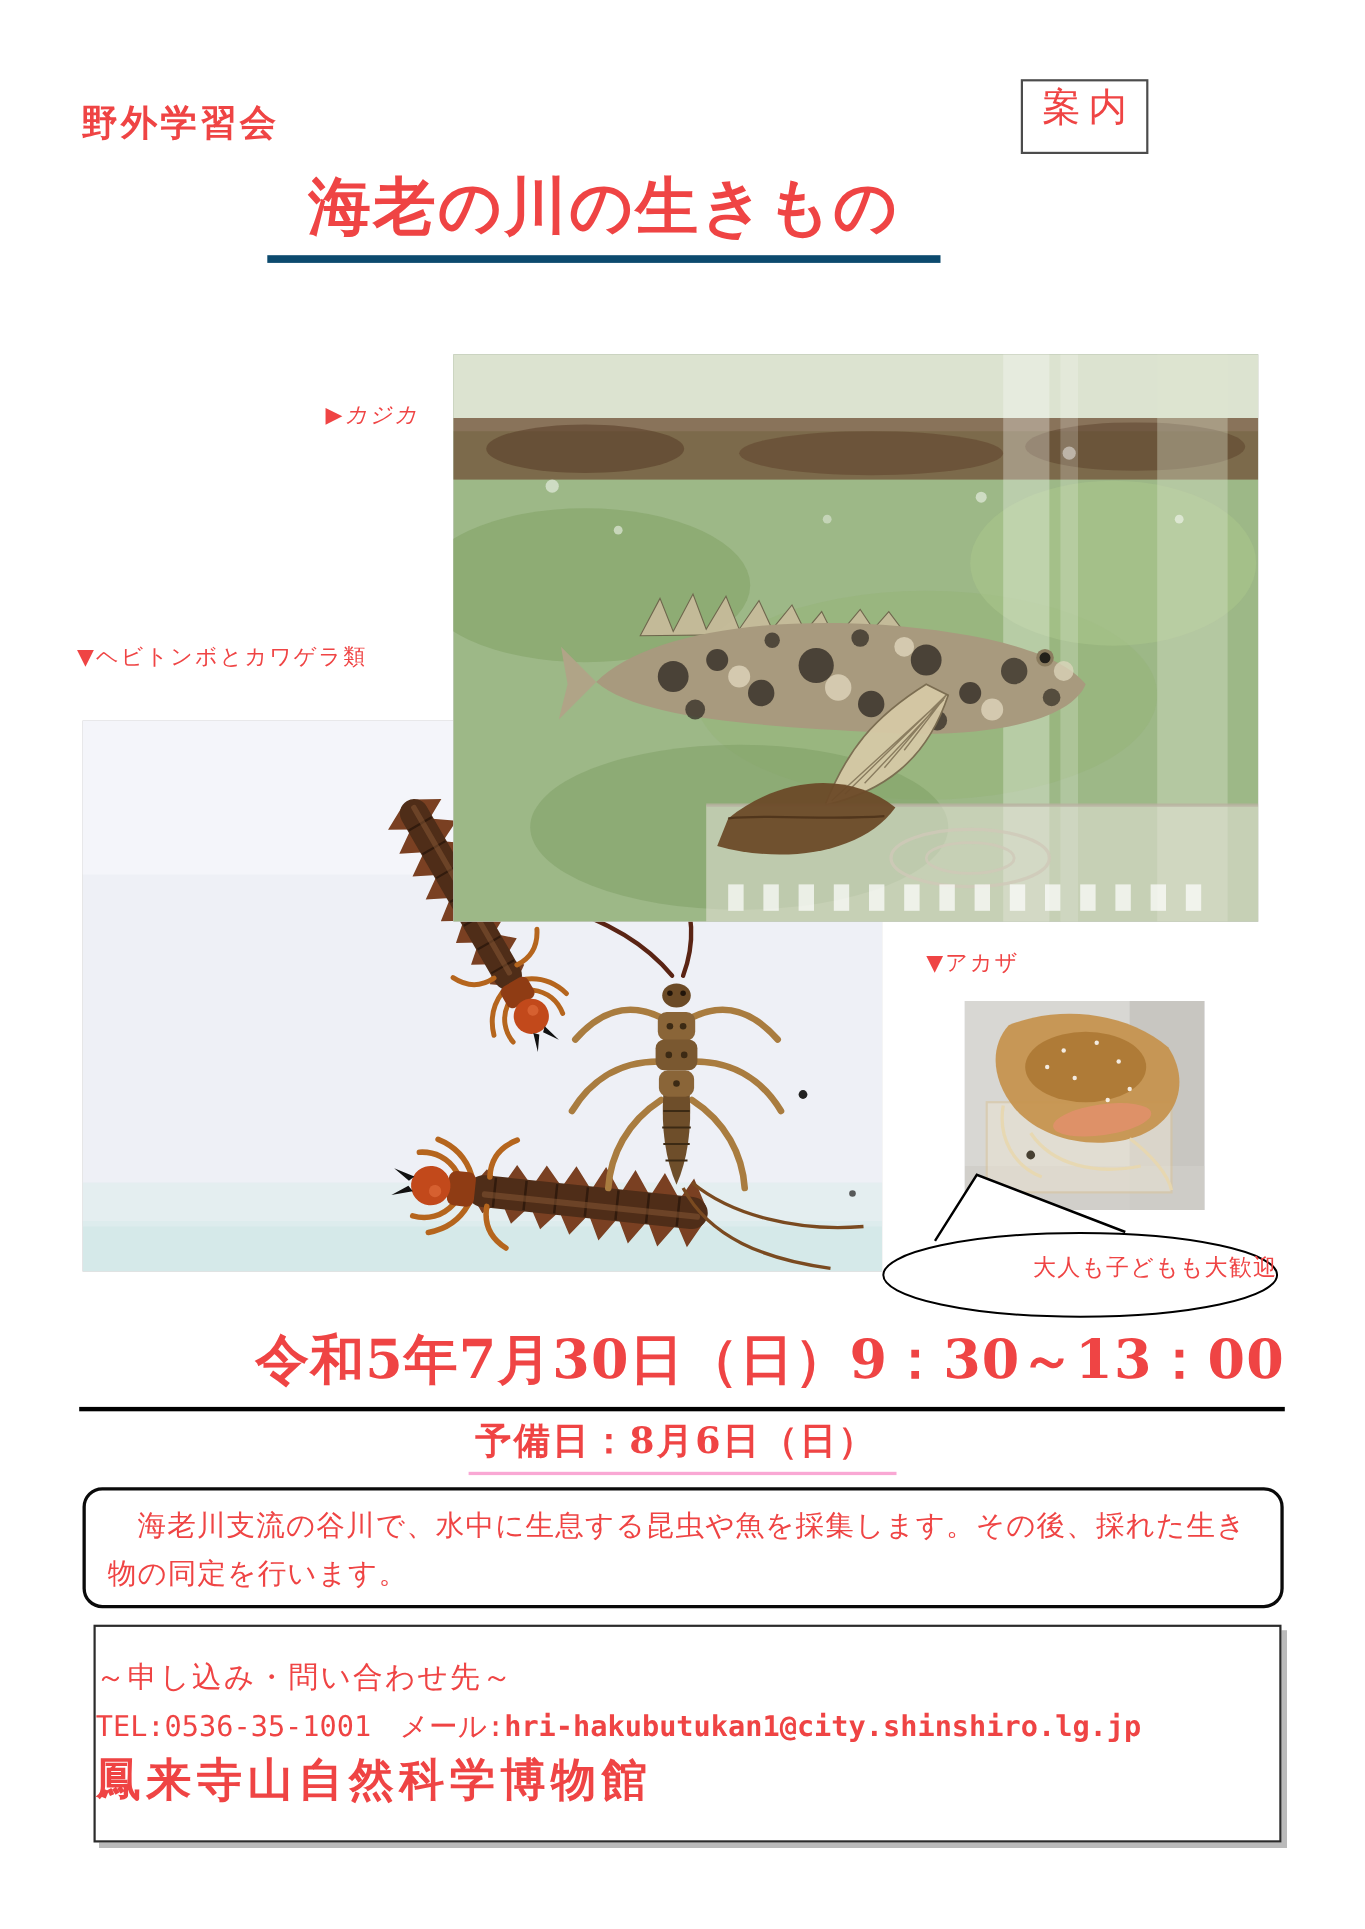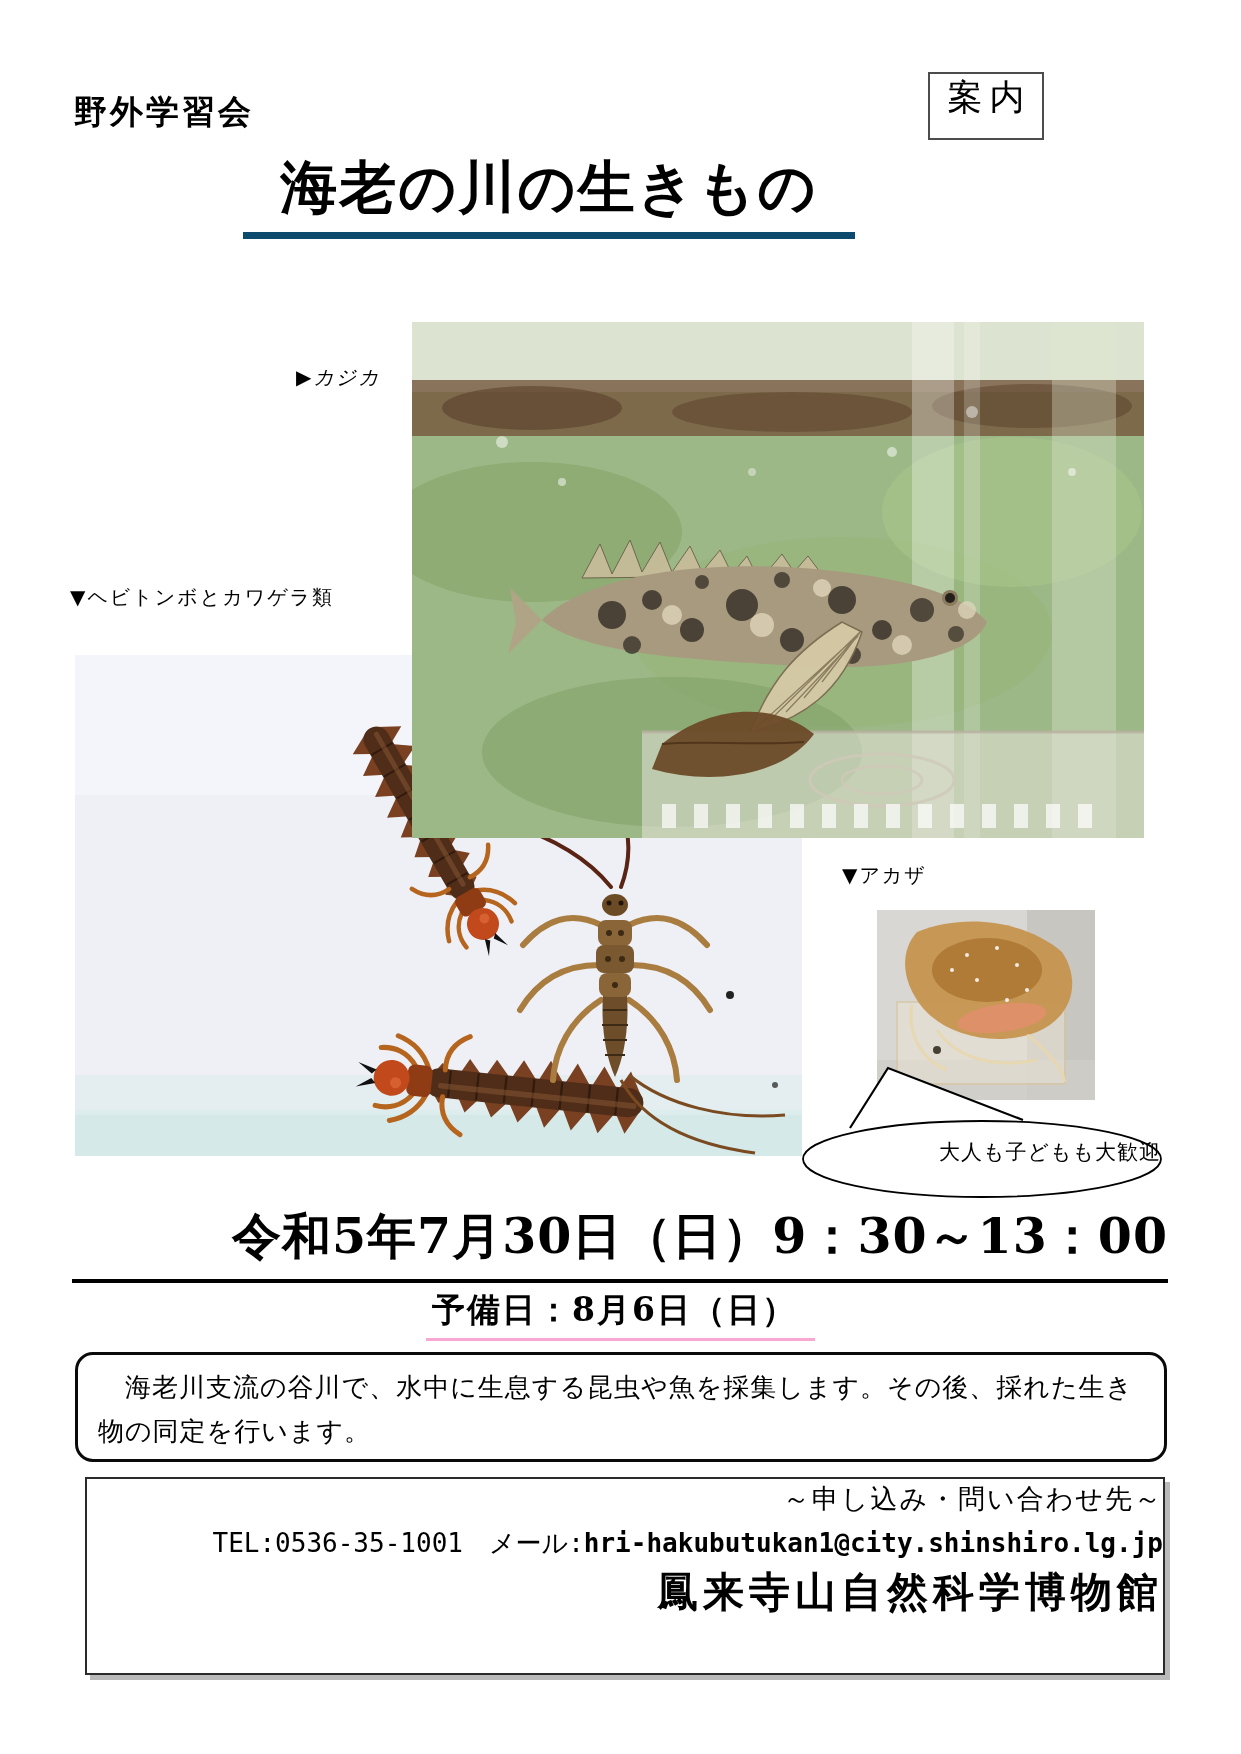--- a/index.html
+++ b/index.html
@@ -1,19 +1,19 @@
 <!DOCTYPE html>
 <html><head>
 <meta charset="utf-8">
 <style>
   html,body{margin:0;padding:0;background:#ffffff;}
   .page{
     position:relative;width:1241px;height:1754px;margin:0 auto;
     background:#ffffff;overflow:hidden;
-    font-family:"DejaVu Serif","Liberation Serif",serif;color:#000000;
+    font-family:"DejaVu Serif","Liberation Serif",serif;color:#ef4444;
   }
   .abs{position:absolute;}
   
   .club-label{
     left:74px;top:90px;font-family:"Liberation Sans",sans-serif;
     font-weight:bold;font-size:33px;letter-spacing:3px;
   }
   .annai-box{
     left:928px;top:72px;width:112px;height:64px;
     border:2px solid #4c4c4c;display:flex;align-items:flex-start;justify-content:center;
@@ -56,21 +56,21 @@
   
   .desc-box{
     left:75px;top:1352px;width:1092px;height:110px;box-sizing:border-box;
     border:3px solid #0a0a0a;border-radius:18px;background:#fff;
     padding:11px 20px 0 20px;font-size:26px;line-height:1.68;letter-spacing:1px;
   }
   
   .contact-box{
     left:85px;top:1477px;width:1080px;height:198px;box-sizing:border-box;
     border:2px solid #2b2b2b;background:#fff;box-shadow:5px 5px 0 rgba(130,130,130,.55);
-    text-align:right;padding-top:2px;z-index:4;
+    text-align:left;padding-top:28px;z-index:4;
   }
   .contact-heading{font-size:27px;letter-spacing:2px;}
   .contact-address{font-size:28px;margin-top:7px;letter-spacing:1px;}
   .contact-telline{
     font-family:"DejaVu Sans Mono","Liberation Mono",monospace;
     font-size:26px;margin-top:9px;white-space:nowrap;
   }
   .contact-telline .mail-strong{font-weight:bold;}
   .contact-org{font-size:41px;font-weight:bold;letter-spacing:5px;margin-top:4px;}
 </style>

